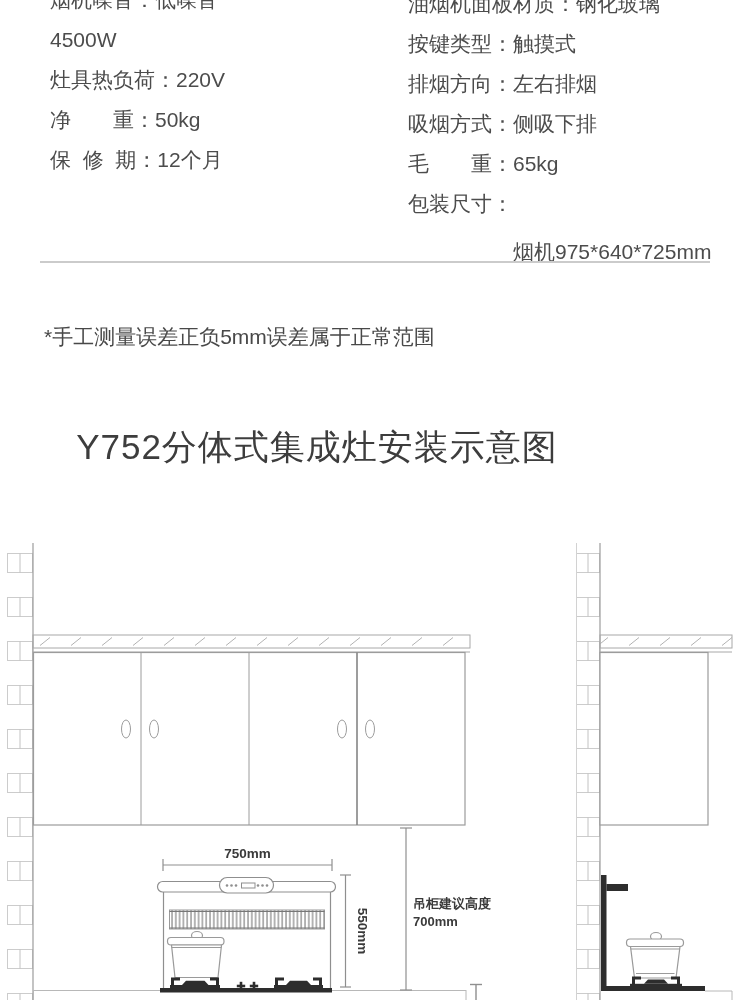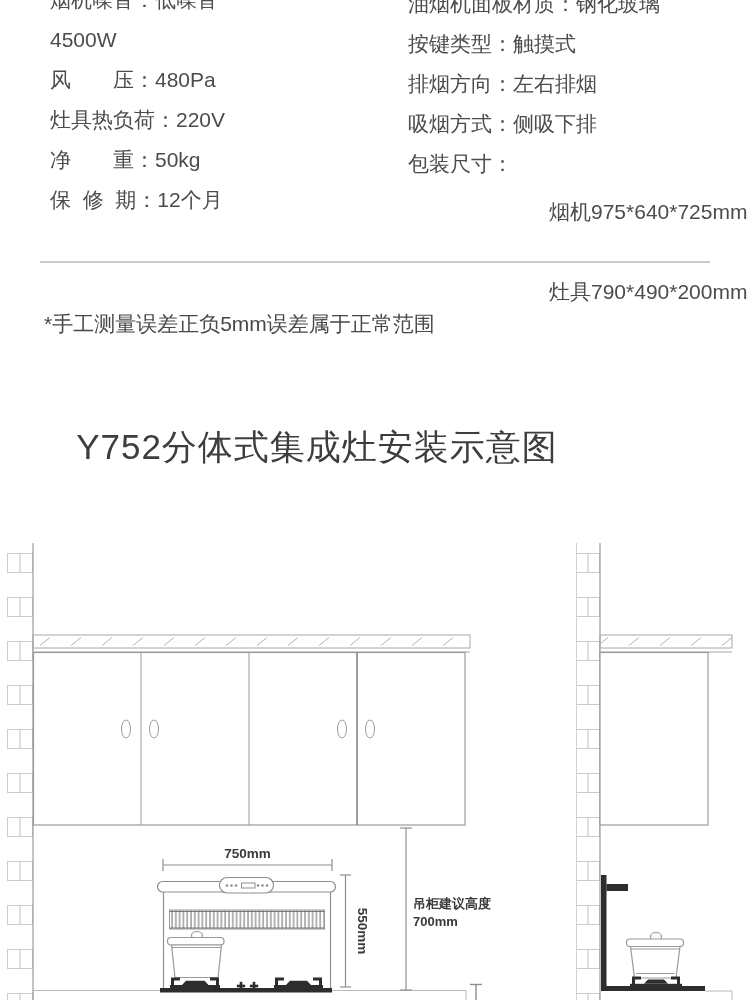--- a/index.html
+++ b/index.html
@@ -7,58 +7,57 @@
     position:relative;width:750px;height:1000px;overflow:hidden;background:#fff;
     font-family:"Liberation Sans","DejaVu Sans",sans-serif;
   }
   
   .spec-col{position:absolute;color:#4c4c4c;font-size:21px;}
   .spec-col-left{left:50px;top:-20px;}
   .spec-col-right{left:408px;top:-16px;}
   .spec-row{height:40px;display:flex;align-items:center;white-space:pre;}
   .spec-row.pack{height:auto;align-items:flex-start;}
   .spec-row.pack .spec-label{line-height:32px;padding-top:4px;text-align:center;}
-  .spec-value.stack{display:block;padding-top:4px;margin-left:36px;}
+  .spec-value.stack{display:block;padding-top:4px;}
   .spec-value.stack span{display:block;line-height:32px;}
   
   .divider{position:absolute;left:40px;top:261px;width:670px;height:2px;background:#cbcbcb;}
-  .note{position:absolute;left:44px;top:310px;font-size:21px;color:#484848;}
+  .note{position:absolute;left:44px;top:323px;font-size:21px;color:#484848;}
   .section-title{
     position:absolute;left:0;top:424px;width:634px;text-align:center;
     font-size:35px;color:#3d3d3d;letter-spacing:1px;
   }
   
   .diagram{position:absolute;left:0;top:540px;width:750px;height:460px;}
   .dim-text{font-size:13.5px;font-weight:600;fill:#3a3a3a;}
   .cjk-note{font-size:13px;font-weight:600;fill:#3a3a3a;}
 </style>
 </head>
 <body>
 
 <div class="page">
 
   <div class="spec-col spec-col-left">
     <div class="spec-row"><span>烟机噪音：</span><span>低噪音</span></div>
     <div class="spec-row"><span>4500W</span></div>
-    <div class="spec-row"><span>风　　压：</span><span>480Pa</span></div>
     <div class="spec-row"><span>灶具热负荷：</span><span>220V</span></div>
     <div class="spec-row"><span>净　　重：</span><span>50kg</span></div>
     <div class="spec-row"><span>保  修  期：</span><span>12个月</span></div>
   </div>
 
   <div class="spec-col spec-col-right">
     <div class="spec-row"><span>油烟机面板材质：</span><span>钢化玻璃</span></div>
     <div class="spec-row"><span>按键类型：</span><span>触摸式</span></div>
     <div class="spec-row"><span>排烟方向：</span><span>左右排烟</span></div>
     <div class="spec-row"><span>吸烟方式：</span><span>侧吸下排</span></div>
+    <div class="spec-row"><span>毛　　重：</span><span>65kg</span></div>
     <div class="spec-row pack">
       <span class="spec-label">包装尺寸：</span>
       <span class="spec-value stack">
         <span>烟机975*640*725mm</span>
-        <span>灶具790*490*200mm</span>
       </span>
     </div>
   </div>
 
   <div class="divider"></div>
 
   <div class="note">*手工测量误差正负5mm误差属于正常范围</div>
 
   <div class="section-title">Y752分体式集成灶安装示意图</div>
 

